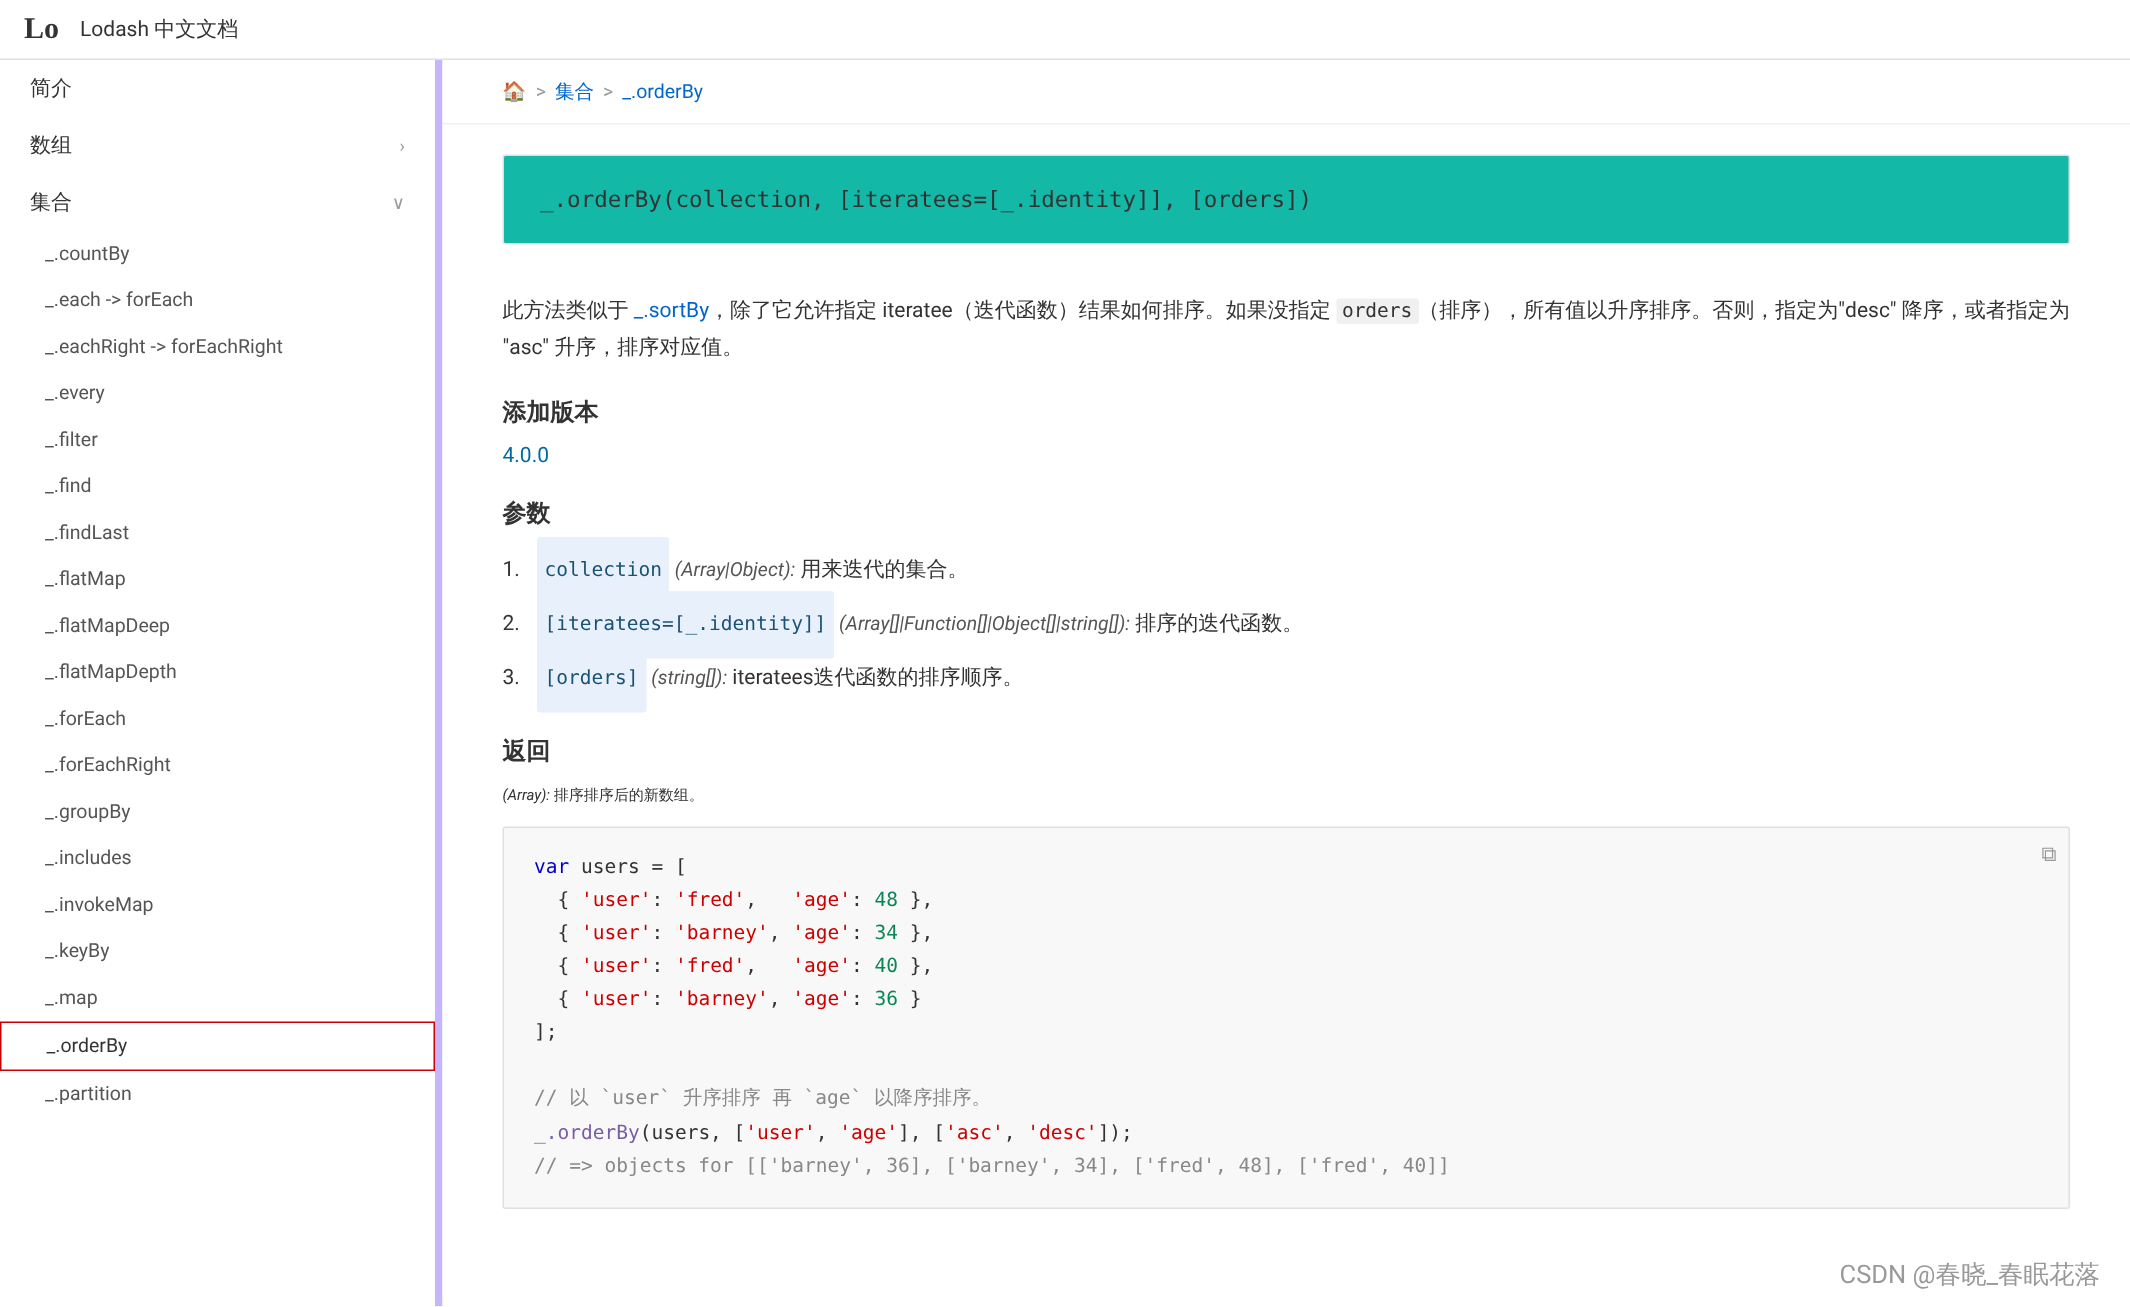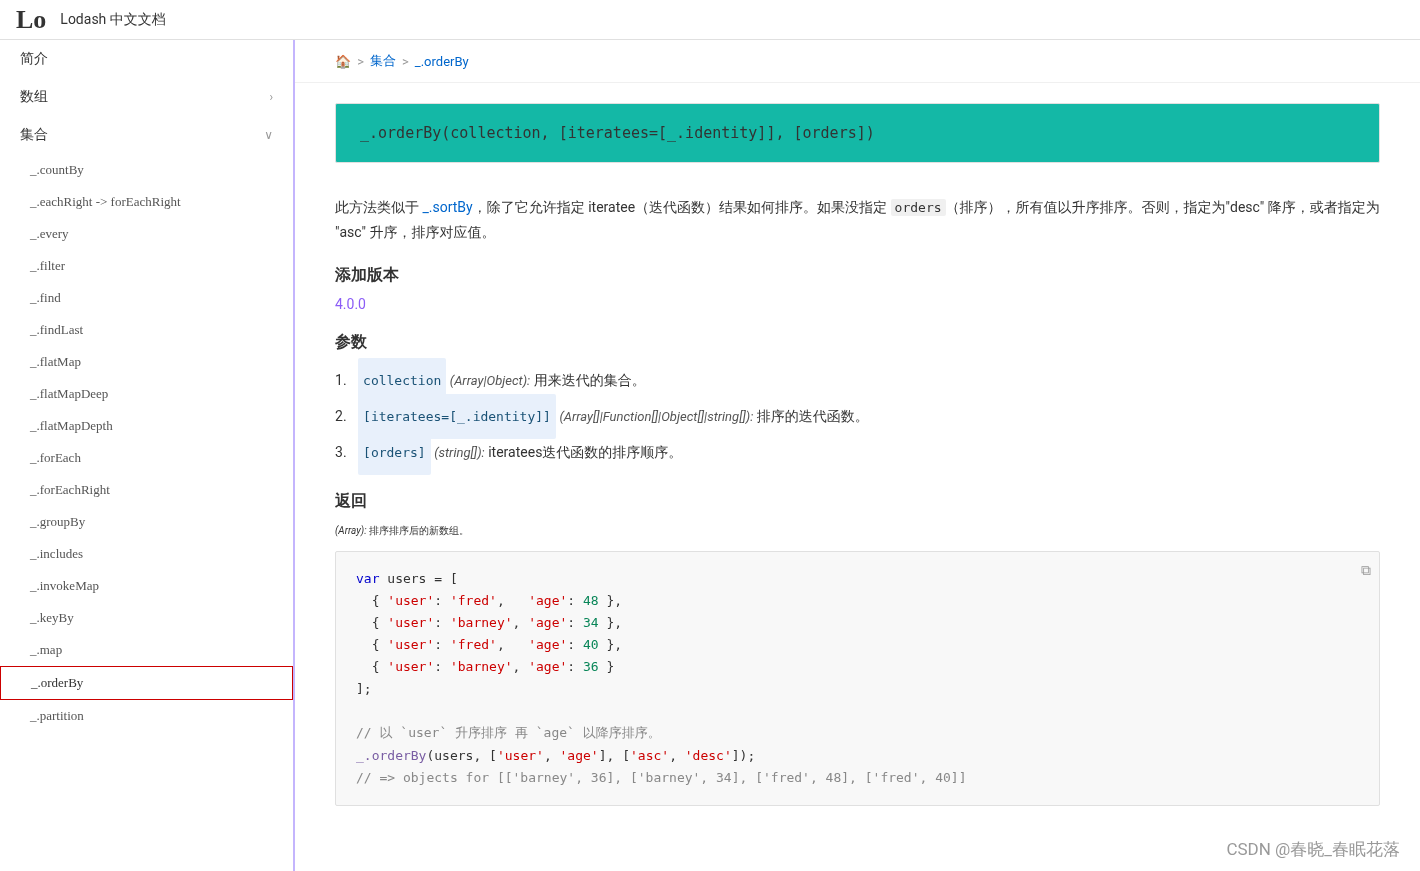--- a/index.html
+++ b/index.html
@@ -5,25 +5,25 @@
     * { margin: 0; padding: 0; box-sizing: border-box; }
     body { font-family: -apple-system, BlinkMacSystemFont, "Segoe UI", Roboto, "Microsoft YaHei", sans-serif; font-size: 14px; color: #333; display: flex; flex-direction: column; height: 871px; overflow: hidden; background: #fff; }
 
     
     .header { height: 40px; background: #fff; border-bottom: 1px solid #e0e0e0; display: flex; align-items: center; padding: 0 16px; gap: 10px; flex-shrink: 0; }
 
     
     .main { display: flex; flex: 1; overflow: hidden; }
 
     
-    .sidebar { width: 295px; border-right: 2px solid #c4b5fd; overflow-y: auto; flex-shrink: 0; background: #fff; }
+    .sidebar { width: 295px; border-right: 5px solid #c4b5fd; overflow-y: auto; flex-shrink: 0; background: #fff; }
     .sidebar-section { padding: 0; }
     .sidebar-top-item { display: flex; align-items: center; justify-content: space-between; padding: 10px 20px; cursor: pointer; font-size: 14px; color: #333; }
     .sidebar-top-item .arrow { color: #999; font-size: 12px; }
-    .sidebar-sub-item { padding: 8px 20px 8px 30px; cursor: pointer; font-size: 13px; color: #555; font-family: Liberation Serif, serif; }
+    .sidebar-sub-item { padding: 8px 20px 8px 30px; cursor: pointer; font-size: 13px; color: #555; }
     .sidebar-sub-item.active { background: #fff; color: #333; border: 1px solid #cc0000; }
 
     
     .content { flex: 1; overflow-y: auto; padding: 0; background: #fff; }
 
     
     .breadcrumb { display: flex; align-items: center; gap: 6px; padding: 12px 40px; font-size: 13px; color: #555; border-bottom: 1px solid #f0f0f0; }
     .breadcrumb a { color: #0066cc; text-decoration: none; }
     .breadcrumb .sep { color: #999; }
     .breadcrumb .current { color: #0066cc; }
@@ -36,21 +36,21 @@
 
     
     .section-title { font-size: 16px; font-weight: bold; color: #333; margin: 20px 0 10px 0; }
 
     
     .description { line-height: 1.8; color: #333; margin-bottom: 16px; font-size: 14px; margin-top: 32px; }
     .description code { background: #f0f0f0; padding: 1px 4px; border-radius: 2px; font-family: monospace; font-size: 13px; color: #333; }
     .description a { color: #0066cc; text-decoration: none; }
 
     
-    .version-text { color: #8b5cf6; margin-bottom: 12px; }
+    .version-text { color: #0369a1; margin-bottom: 12px; }
 
     
     .params-list { list-style: none; padding: 0; margin: 0 0 16px 0; }
     .params-list li { padding: 6px 0 6px 20px; line-height: 1.7; font-size: 14px; }
     .params-list li::before { content: counter(li-counter) "."; counter-increment: li-counter; margin-left: -20px; margin-right: 8px; }
     .params-list { counter-reset: li-counter; }
     .param-name { font-family: monospace; background: #e8f0fb; color: #1a5276; padding: 15px 5px; border-radius: 2px; font-size: 13px; }
     .param-type { font-style: italic; color: #555; font-size: 13px; }
     .param-desc { color: #333; }
 
@@ -73,21 +73,21 @@
     
     .sidebar::-webkit-scrollbar { width: 6px; }
     .sidebar::-webkit-scrollbar-thumb { background: #ccc; border-radius: 3px; }
     .content::-webkit-scrollbar { width: 8px; }
     .content::-webkit-scrollbar-thumb { background: #ccc; border-radius: 4px; }
 
     
     .attribution { position: fixed; bottom: 10px; right: 20px; font-size: 17px; color: #999; }
 
     
-    .logo-lo { font-size: 26px; font-weight: bold; color: #333; font-family: serif; margin-right: 4px; }
+    .logo-lo { font-size: 20px; font-weight: bold; color: #333; font-family: serif; margin-right: 4px; }
   </style>
 </head>
 <body>
 
 <div class="header">
   <span class="logo-lo">Lo</span>
   <span>Lodash 中文文档</span>
 </div>
 
 <div class="main">
@@ -102,20 +102,21 @@
         <span class="arrow">›</span>
       </div>
       <div class="sidebar-top-item">
         <span>集合</span>
         <span class="arrow">∨</span>
       </div>
     </div>
 
     <div class="sidebar-section">
       <div class="sidebar-sub-item">_.countBy</div>
+      <div class="sidebar-sub-item">_.each -&gt; forEach</div>
       <div class="sidebar-sub-item">_.eachRight -&gt; forEachRight</div>
       <div class="sidebar-sub-item">_.every</div>
       <div class="sidebar-sub-item">_.filter</div>
       <div class="sidebar-sub-item">_.find</div>
       <div class="sidebar-sub-item">_.findLast</div>
       <div class="sidebar-sub-item">_.flatMap</div>
       <div class="sidebar-sub-item">_.flatMapDeep</div>
       <div class="sidebar-sub-item">_.flatMapDepth</div>
       <div class="sidebar-sub-item">_.forEach</div>
       <div class="sidebar-sub-item">_.forEachRight</div>

